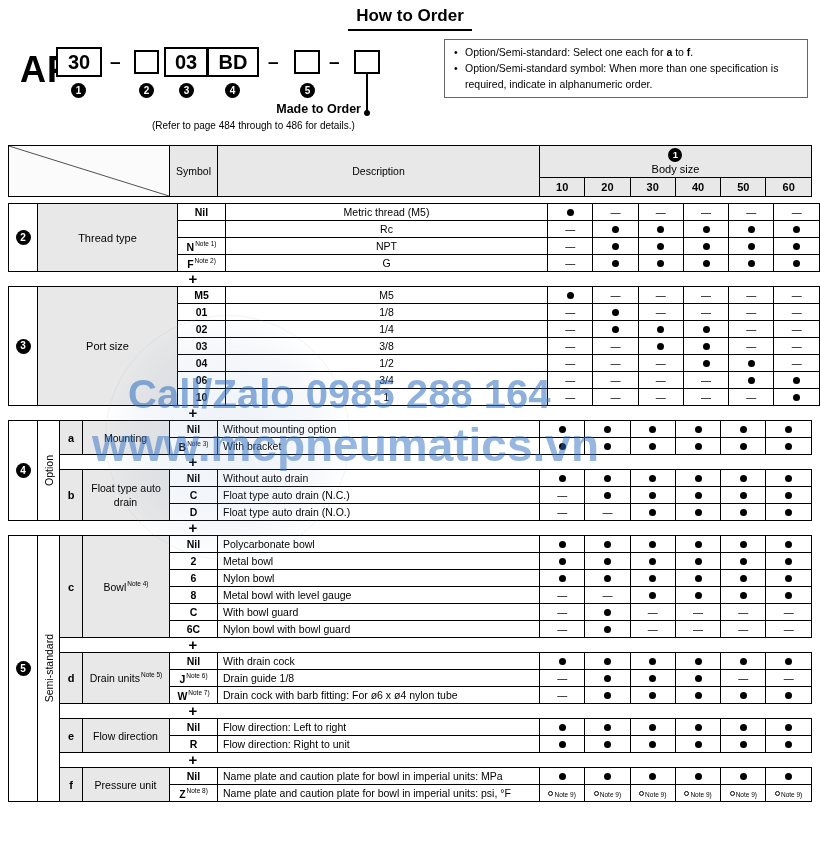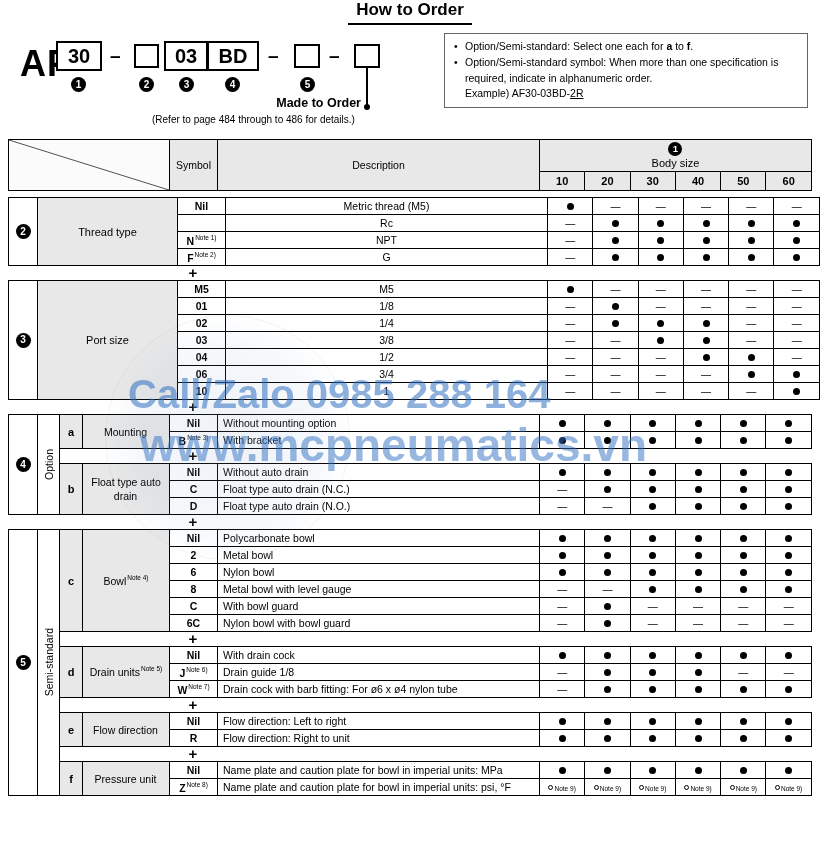--- a/index.html
+++ b/index.html
@@ -1,21 +1,21 @@
 <!DOCTYPE html>
 <html><head>
 <meta charset="utf-8">
 <style>
   *{margin:0;padding:0;box-sizing:border-box;}
   html,body{background:#fff;}
   body{font-family:"Liberation Sans",sans-serif;color:#000;}
   .page{position:relative;width:820px;height:861px;background:#fff;overflow:hidden;}
 
   
-  .title-wrap{text-align:center;}
+  .title-wrap{text-align:center;padding-top:6px;}
   .title{display:inline-block;font-size:17px;font-weight:bold;border-bottom:2px solid #000;padding:0 8px 3px;}
 
   
   .top-area{display:flex;margin:8px 12px 0;}
   .pn-diagram{position:relative;width:418px;height:100px;flex:none;}
   .pn-af{position:absolute;left:8px;top:10px;font-size:36px;font-weight:bold;letter-spacing:1px;}
   .pn-box{position:absolute;border:2px solid #000;display:flex;align-items:center;justify-content:center;font-weight:bold;background:#fff;font-size:20px;}
   .bx1{left:44px;top:8px;width:46px;height:30px;}
   .bx2{left:122px;top:11px;width:25px;height:24px;}
   .bx3{left:152px;top:8px;width:44px;height:30px;}
@@ -80,21 +80,21 @@
   .plus-sep{position:relative;height:14px;}
   .plus{position:absolute;left:161px;width:48px;text-align:center;font-size:15px;font-weight:bold;top:-2px;display:inline-block;}
   .plus-inner .plus{left:110px;}
 
   
   .watermark{position:absolute;left:0;top:0;width:820px;height:861px;pointer-events:none;z-index:5;}
   .wm-circle{position:absolute;left:105px;top:315px;width:245px;height:245px;border-radius:50%;
     background:radial-gradient(circle, rgba(130,160,200,0.14) 0%, rgba(130,160,200,0.07) 55%, rgba(255,255,255,0) 72%);
     border:1px solid rgba(130,160,200,0.12);}
   .wm1{position:absolute;left:128px;top:372px;font-size:40px;font-weight:bold;color:rgba(47,111,193,0.55);white-space:nowrap;}
-  .wm2{position:absolute;left:92px;top:418px;font-size:46px;font-weight:bold;color:rgba(47,111,193,0.5);white-space:nowrap;margin-left:48px;}
+  .wm2{position:absolute;left:92px;top:418px;font-size:46px;font-weight:bold;color:rgba(47,111,193,0.5);white-space:nowrap;}
 </style>
 </head>
 <body>
 
 <div class="page">
 
   <div class="title-wrap">
     <span class="title">How to Order</span>
   </div>
 
@@ -121,23 +121,20 @@
       <div class="mto-label">Made to Order</div>
       <div class="refer-note">(Refer to page 484 through to 486 for details.)</div>
     </div>
 
     <div class="notes-box">
       <div class="nb-line">
         <span class="nb-bullet">•</span><span>Option/Semi-standard: Select one each for </span><span class="nb-bold">a</span><span> to </span><span class="nb-bold">f</span><span>.</span>
       </div>
       <div class="nb-line">
         <span class="nb-bullet">•</span><span>Option/Semi-standard symbol: When more than one specification is required, indicate in alphanumeric order.</span>
-      </div>
-      <div class="nb-example">
-        <span>Example) AF30-03BD-</span><span class="uline">2R</span>
       </div>
     </div>
   </div>
 
   <div class="table-area">
 
     <div class="trow">
       <div class="left-diag">
         <svg viewBox="0 0 162 56" preserveAspectRatio="none">
             <line x1="0" y1="0" x2="162" y2="56" stroke="#444" stroke-width="1"></line>

